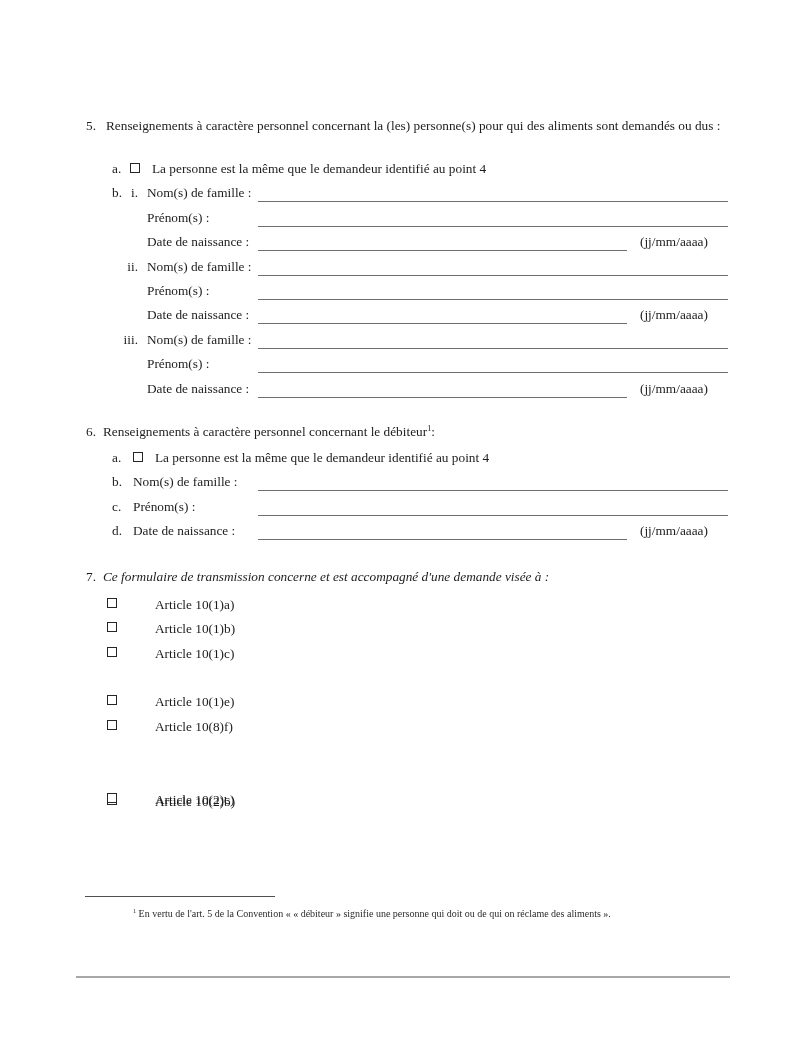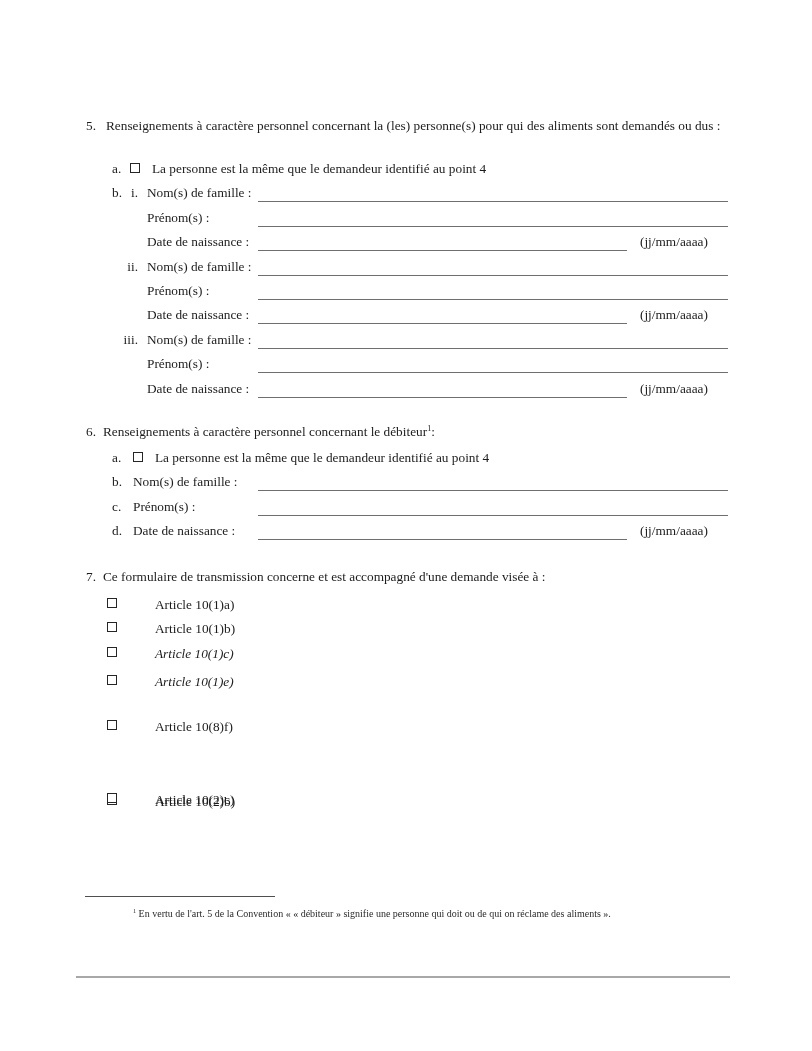--- a/index.html
+++ b/index.html
@@ -139,36 +139,36 @@
   </div>
   <div class="frow" style="left:112px; top:522px; width:616px;">
     <span class="letter">d.</span>
     <span class="flabel lbl-s6">Date de naissance :</span>
     <div class="iline date"></div>
     <span class="hint">(jj/mm/aaaa)</span>
   </div>
 
   <div class="heading" style="left:86px; top:568px; width:652px;">
     <span class="num">7.</span>
-    <span class="htext" style="width:640px;">Ce formulaire de transmission concerne et est accompagné d'une demande visée à :</span>
+    <span class="htext" style="width:640px;font-style:italic;">Ce formulaire de transmission concerne et est accompagné d'une demande visée à :</span>
   </div>
 
   <div class="s7row" style="top:596px;">
     <span class="cb"></span>
     <span class="olabel">Article 10(1)a)</span>
   </div>
   <div class="s7row" style="top:620px;">
     <span class="cb"></span>
     <span class="olabel">Article 10(1)b)</span>
   </div>
-  <div class="s7row" style="top:645px;font-style:italic;">
+  <div class="s7row" style="top:645px;">
     <span class="cb"></span>
     <span class="olabel">Article 10(1)c)</span>
   </div>
-  <div class="s7row" style="top:673px;font-style:italic;">
+  <div class="s7row" style="top:693px;">
     <span class="cb"></span>
     <span class="olabel">Article 10(1)e)</span>
   </div>
   <div class="s7row" style="top:718px;">
     <span class="cb"></span>
     <span class="olabel">Article 10(8)f)</span>
   </div>
   <div class="s7row" style="top:749px;margin-top:44px;">
     <span class="cb"></span>
     <span class="olabel">Article 10(2)b)</span>

